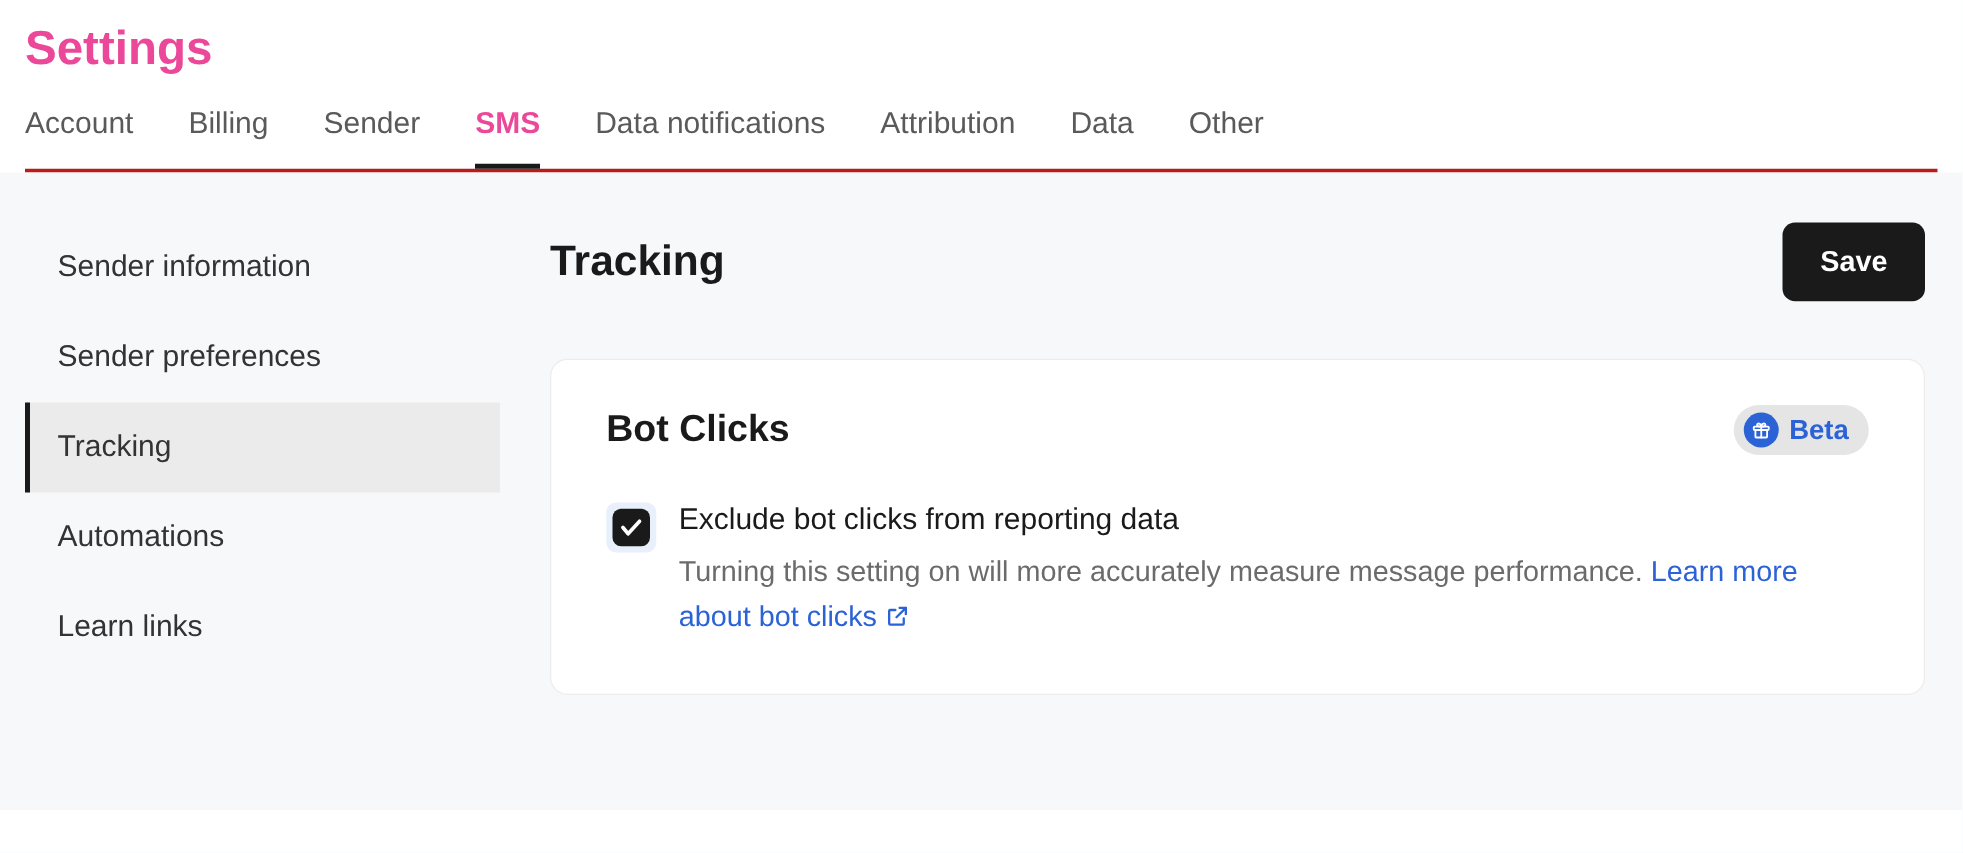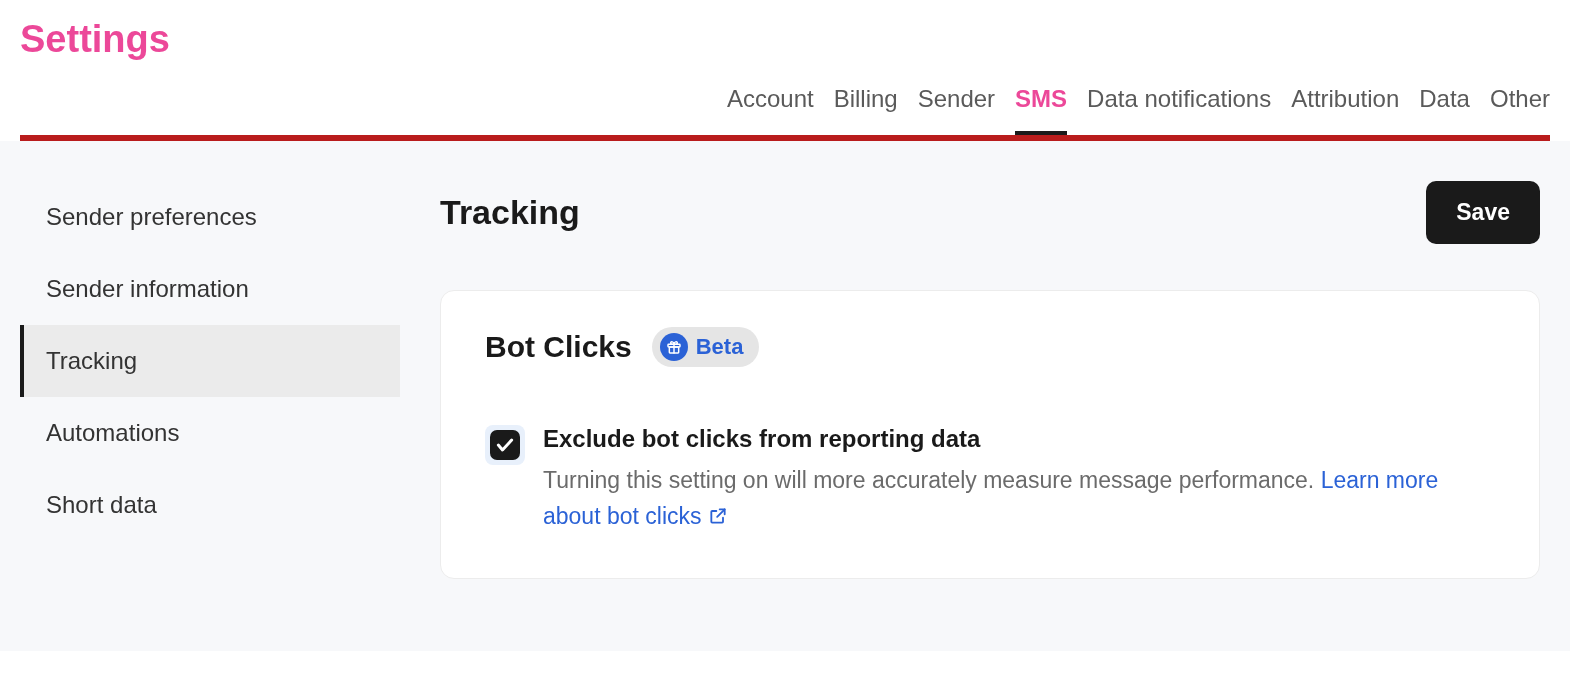--- a/index.html
+++ b/index.html
@@ -14,24 +14,23 @@
       background: #ffffff;
     }
     .page-title {
       font-size: 38px;
       font-weight: 700;
       color: #ec4899;
       margin-bottom: 24px;
     }
     .tabs {
       display: flex;
-      gap: 20px;
-      border-bottom: 6px solid #b91c1c;
+      gap: 44px;
+      border-bottom: 3px solid #b91c1c;
       padding-left: 0;
-      justify-content: flex-end;
     }
     .tab {
       font-size: 24px;
       font-weight: 500;
       color: #5a5a5a;
       padding-bottom: 18px;
       cursor: pointer;
       border-bottom: 4px solid transparent;
     }
     .tab.active {
@@ -90,21 +89,22 @@
     .card {
       background: #ffffff;
       border: 1px solid #ececec;
       border-radius: 14px;
       padding: 36px 44px 42px 44px;
     }
     .card-title-row {
       display: flex;
       align-items: center;
       gap: 20px;
-      margin-bottom: 58px;
+      margin-bottom: 38px;
+      justify-content: space-between;
     }
     .card-title {
       font-size: 30px;
       font-weight: 700;
       color: #1a1a1a;
     }
     .beta-badge {
       display: inline-flex;
       align-items: center;
       gap: 8px;
@@ -148,21 +148,21 @@
       display: inline-flex;
       align-items: center;
       justify-content: center;
     }
     .checkbox-box svg { width: 20px; height: 20px; }
     .checkbox-content {
       flex: 1;
     }
     .checkbox-label {
       font-size: 24px;
-      font-weight: 700;
+      font-weight: 400;
       color: #1a1a1a;
       margin-bottom: 10px;
     }
     .checkbox-help {
       font-size: 23px;
       color: #6b6b6b;
       line-height: 1.55;
     }
     .learn-link {
       color: #2b62d6;
@@ -187,25 +187,25 @@
     <div class="tab active">SMS</div>
     <div class="tab">Data notifications</div>
     <div class="tab">Attribution</div>
     <div class="tab">Data</div>
     <div class="tab">Other</div>
   </div>
 </div>
 
 <div class="content-area">
   <div class="sidebar">
+    <div class="sidebar-item">Sender information</div>
     <div class="sidebar-item">Sender preferences</div>
-    <div class="sidebar-item">Sender information</div>
     <div class="sidebar-item active">Tracking</div>
     <div class="sidebar-item">Automations</div>
-    <div class="sidebar-item">Short data</div>
+    <div class="sidebar-item">Learn links</div>
   </div>
 
   <div class="main">
     <div class="main-header">
       <div class="section-title">Tracking</div>
       <button class="save-button">Save</button>
     </div>
 
     <div class="card">
       <div class="card-title-row">

